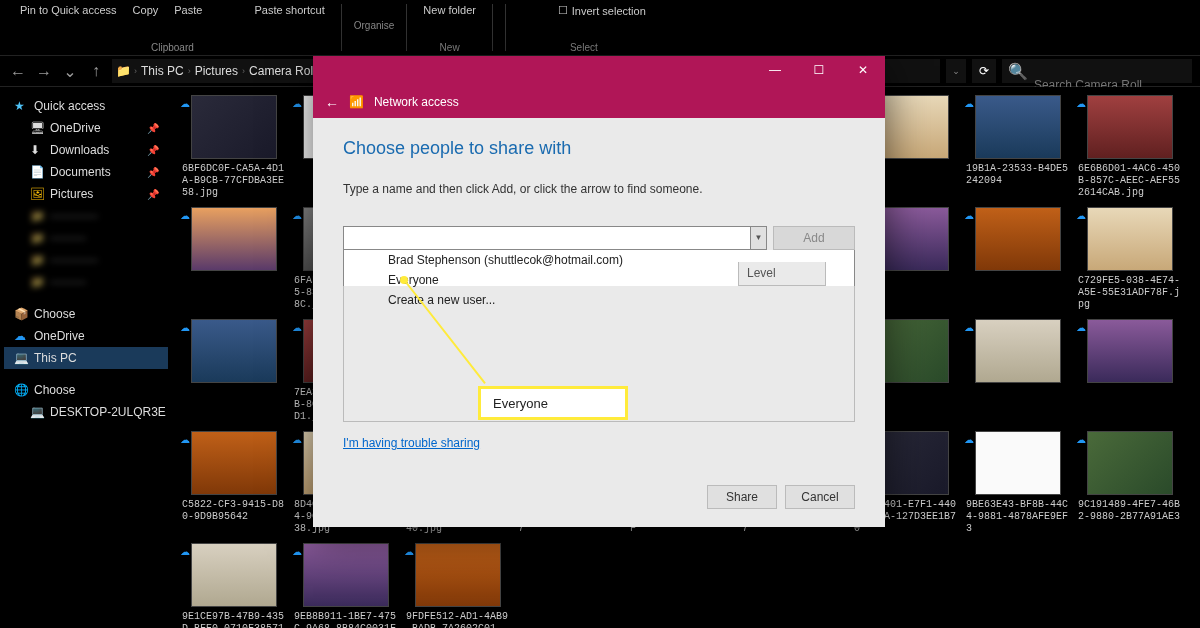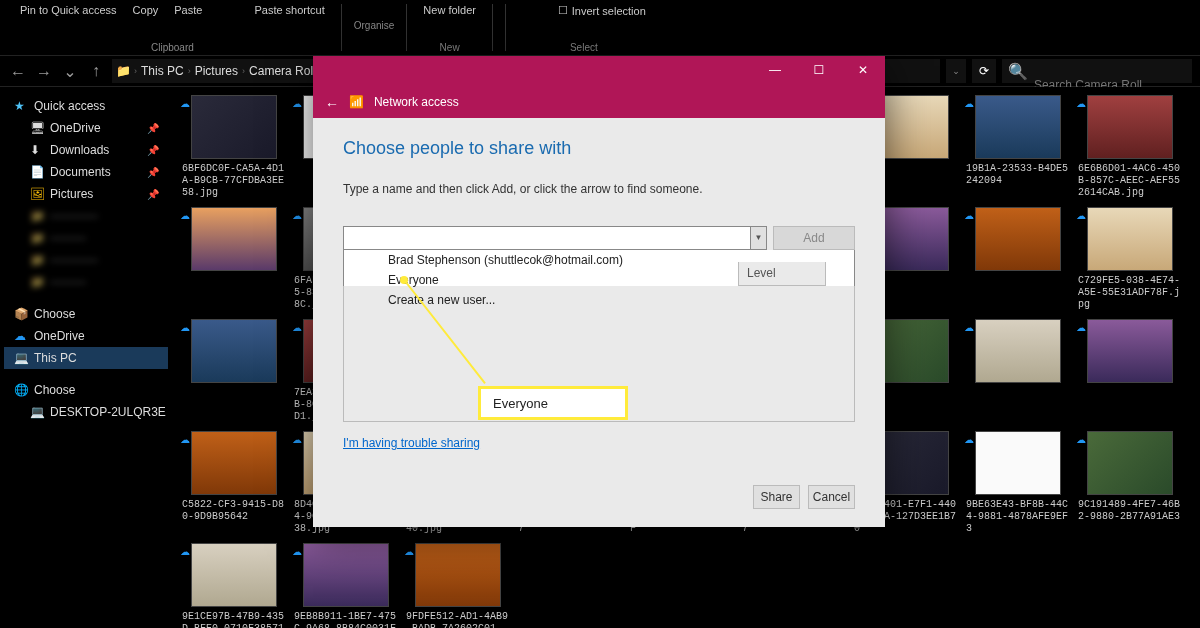--- a/index.html
+++ b/index.html
@@ -60,21 +60,21 @@
 .add-input { flex: 1; height: 24px; border: 1px solid #888; background: #fff; display: flex; }
 .add-input input { flex: 1; border: none; outline: none; padding: 0 6px; font-size: 12px; }
 .add-dd { width: 16px; border-left: 1px solid #888; background: #e0e0e0; text-align: center; line-height: 22px; font-size: 8px; cursor: pointer; color: #555; }
 .add-btn { width: 82px; height: 24px; background: #d8d8d8; border: 1px solid #bbb; color: #888; font-size: 12px; cursor: pointer; }
 .suggest { border: 1px solid #888; border-top: none; background: #fff; font-size: 12px; }
 .suggest div { padding: 3px 8px; cursor: pointer; color: #222; margin-left: 36px; }
 .perm-col { border: 1px solid #bbb; border-top: none; height: 24px; font-size: 12px; color: #555; padding: 4px 8px; margin-left: 395px; margin-top: -49px; width: 88px; background: #eaeaea; position: relative; z-index: 2; }
 .perm-table { border: 1px solid #bbb; border-top: none; height: 136px; background: #eaeaea; }
 .trouble { margin-top: 14px; font-size: 12px; color: #0066cc; text-decoration: underline; cursor: pointer; display: inline-block; }
 .dlg-footer { display: flex; justify-content: flex-end; gap: 8px; padding: 18px 30px 18px 30px; background: #eaeaea; }
-.dlg-fbtn { width: 47px; height: 24px; border: 1px solid #bbb; background: #e0e0e0; font-size: 12px; color: #333; cursor: pointer; }
+.dlg-fbtn { width: 70px; height: 24px; border: 1px solid #bbb; background: #e0e0e0; font-size: 12px; color: #333; cursor: pointer; }
 
 
 .callout-box { position: absolute; left: 478px; top: 386px; width: 150px; height: 34px; border: 3px solid #ffeb3b; background: #fff; display: flex; align-items: center; padding: 0 12px; font-size: 13px; color: #222; z-index: 20; }
 .callout-line { position: absolute; left: 405px; top: 280px; width: 130px; height: 2px; background: #ffeb3b; transform: rotate(52deg); transform-origin: left center; z-index: 19; }
 .callout-dot { position: absolute; left: 400px; top: 276px; width: 8px; height: 8px; background: #ffeb3b; border-radius: 50%; z-index: 19; }
 
 
 .t-cal { background: #fafafa; }
 .t-dark1 { background: linear-gradient(135deg,#2a2a3a,#1a1a2a); }
 .t-green { background: linear-gradient(135deg,#4a6a3a,#2a4a2a); }

